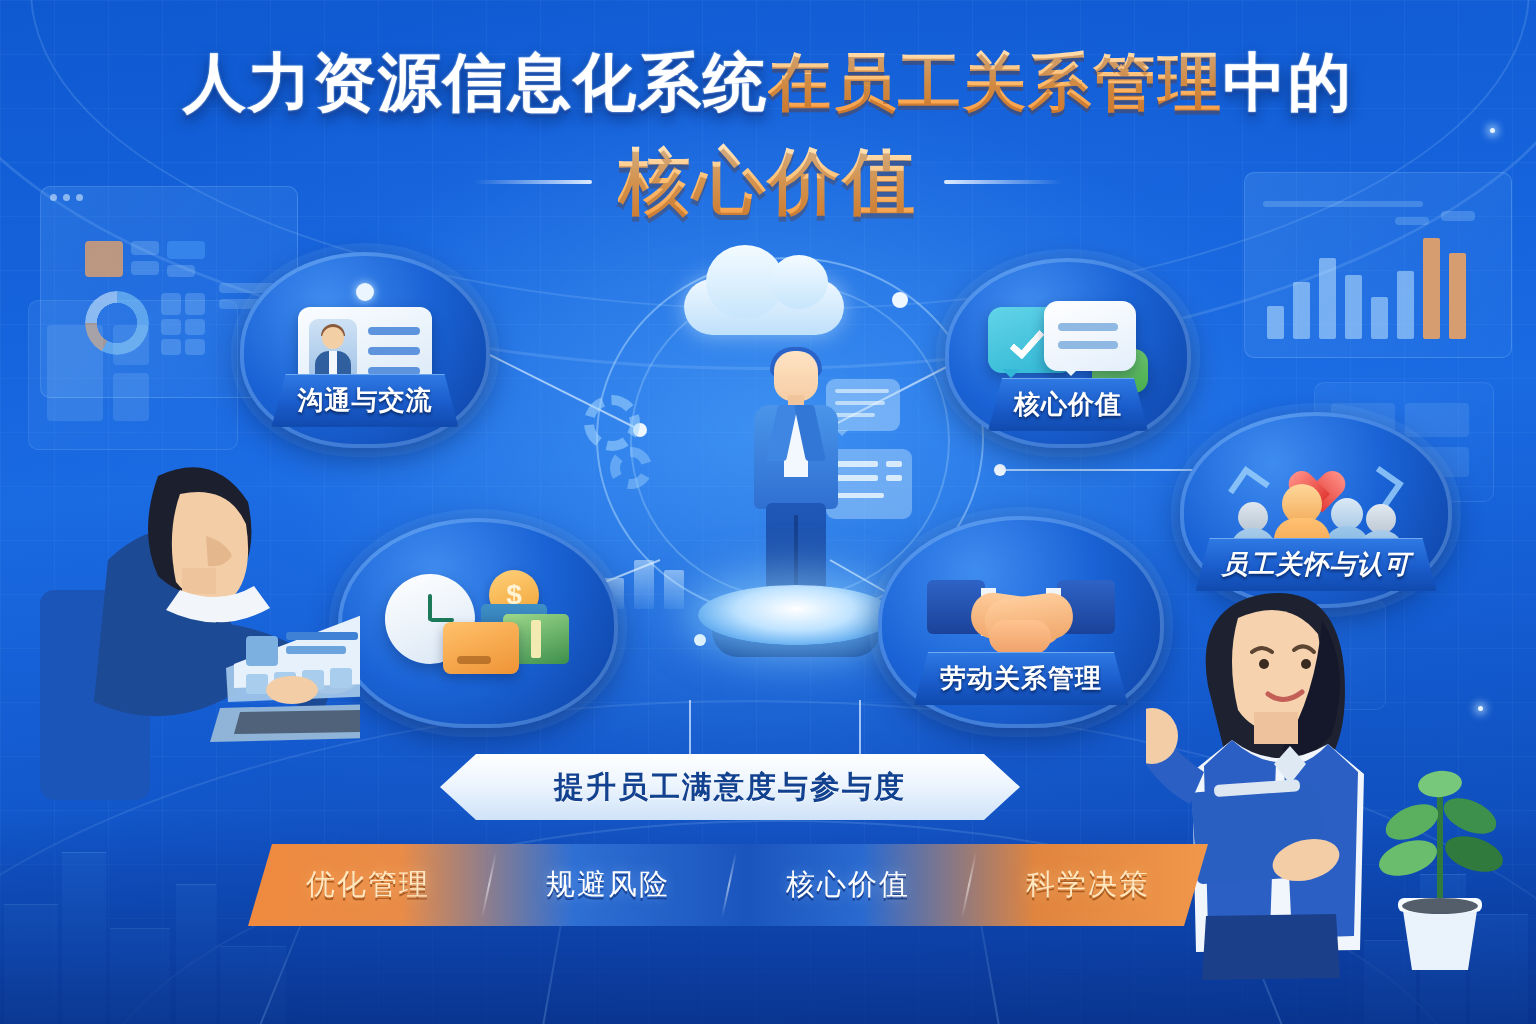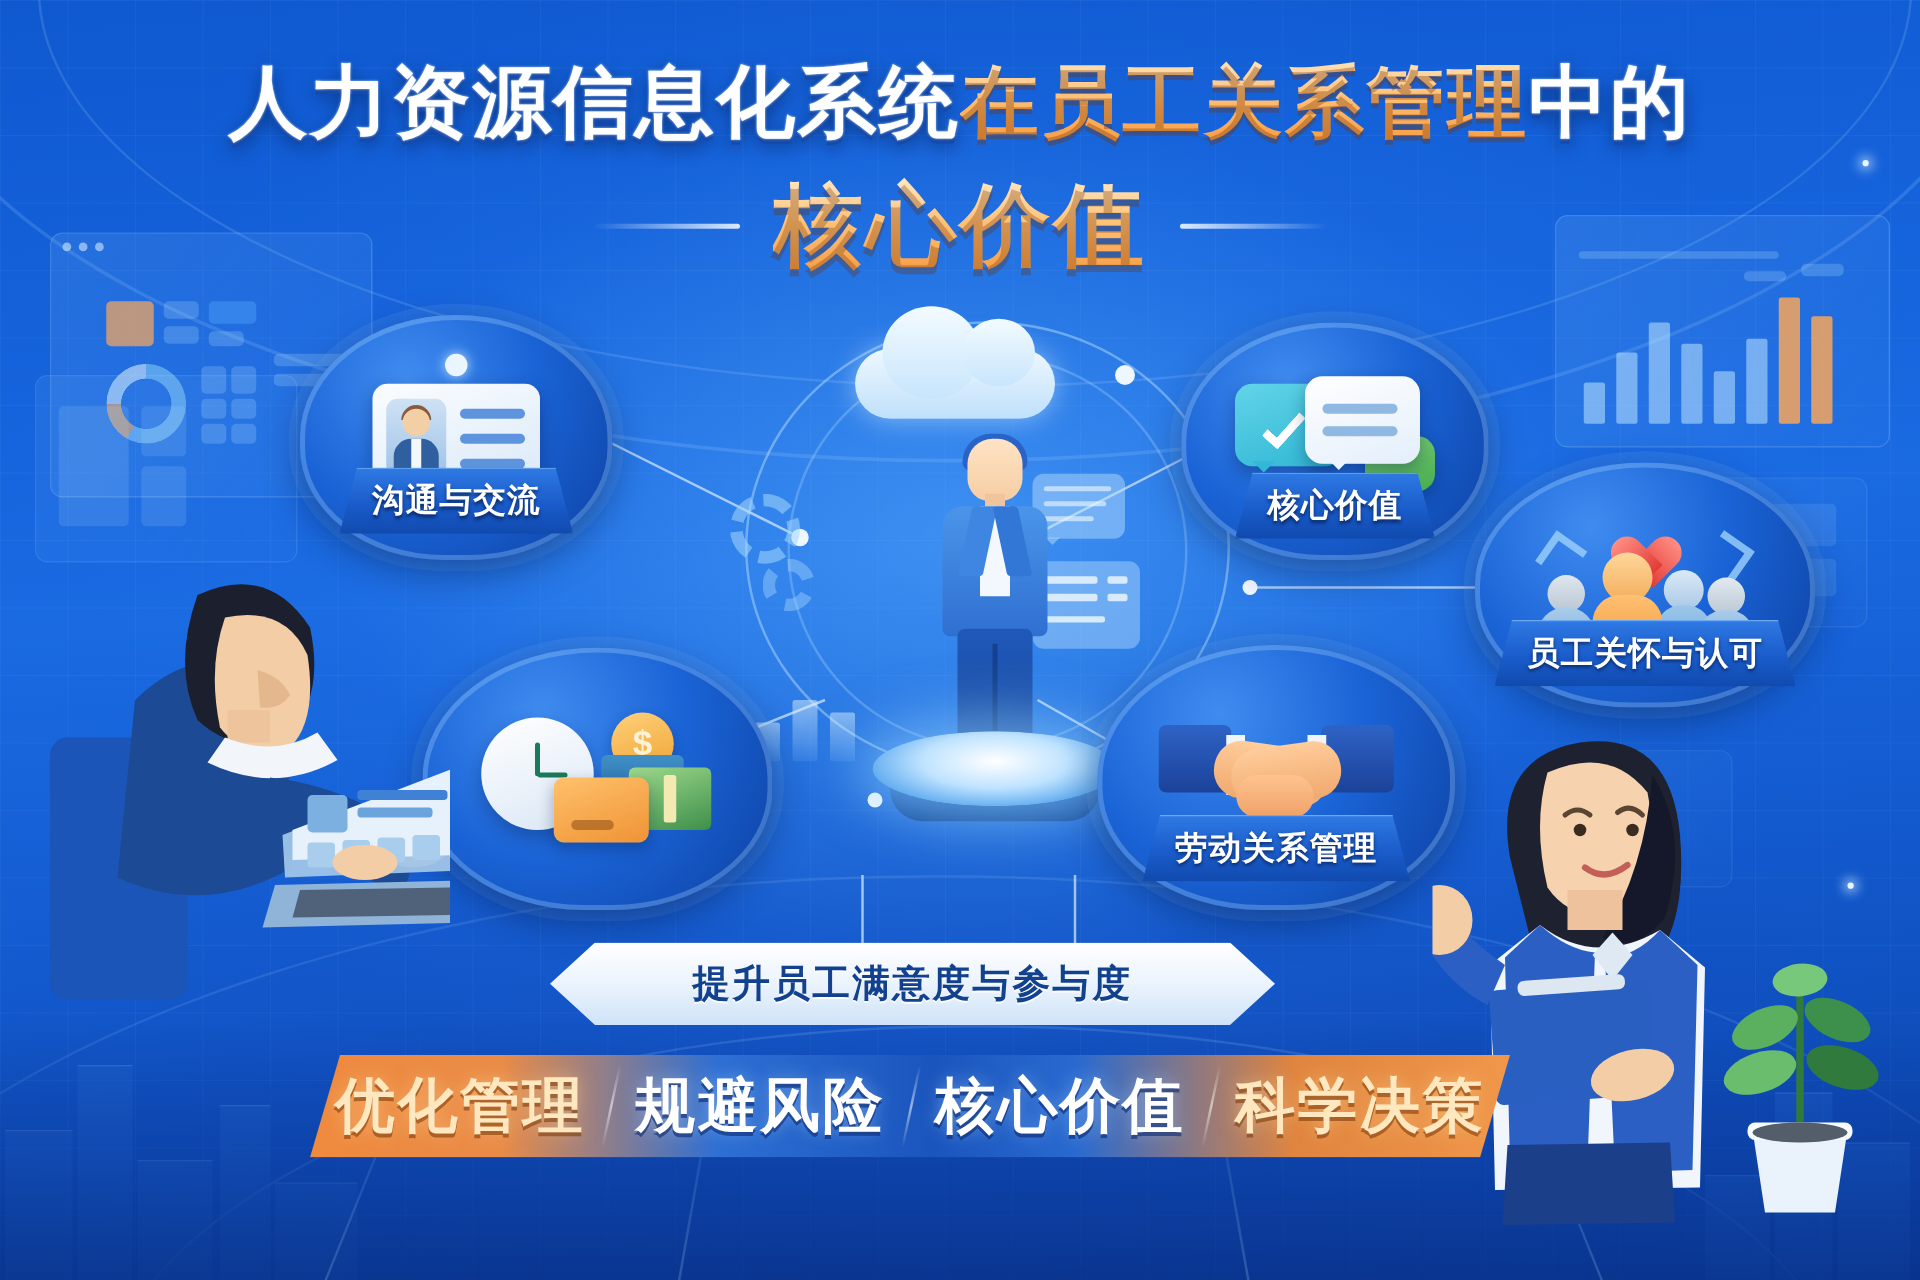--- a/index.html
+++ b/index.html
@@ -252,21 +252,21 @@
   
   .banner {
     position:absolute; left:248px; top:844px; width:960px; height:82px; z-index:24;
     display:flex; align-items:stretch;
     clip-path:polygon(24px 0, 100% 0, calc(100% - 24px) 100%, 0 100%);
     box-shadow:0 10px 26px rgba(2,20,58,.45);
     background:linear-gradient(90deg,#ef8a3e 0%,#e98c48 16%,#2e6fd4 34%,#1a55bd 52%,#2a6ad0 64%,#e0853f 82%,#f0974a 100%);
   }
   .banner .seg {
     flex:1; display:flex; align-items:center; justify-content:center; position:relative;
-    font-size:48px; font-weight:bold; letter-spacing:2px;
+    font-size:29px; font-weight:normal; letter-spacing:2px;
   }
   .banner .seg + .seg:before {
     content:""; position:absolute; left:0; top:8px; bottom:8px; width:2px;
     background:linear-gradient(180deg, rgba(255,255,255,0), rgba(255,255,255,.55), rgba(255,255,255,0));
     transform:skewX(-12deg);
   }
   .banner .seg.warm { color:#ffe7bf; text-shadow:0 3px 0 rgba(120,52,4,.55), 0 0 14px rgba(255,214,150,.5); }
   .banner .seg.cool { color:#ffffff; text-shadow:0 3px 0 rgba(10,40,110,.6), 0 0 14px rgba(180,220,255,.45); }
 </style>
 </head>
@@ -460,21 +460,21 @@
           </div>
         <div class="cb white">
           <div class="wl" style="left:14px;top:22px;width:60px;"></div>
           <div class="wl" style="left:14px;top:40px;width:60px;"></div>
         </div>
       </div>
     </div>
     <div class="label" style="top:120px;">核心价值</div>
   </div>
 
-  <div class="node" style="left:1180px;top:370px;">
+  <div class="node" style="left:1180px;top:412px;font-style:italic;">
     <div class="disc" style="width:272px;height:196px;border-radius:50% 50% 46% 46%;">
       <div class="group">
         <div class="arr" style="left:6px;top:16px;transform:rotate(-55deg);"></div>
         <div class="arr" style="right:6px;top:16px;transform:rotate(35deg);"></div>
         <div class="heart"></div>
         <div class="pp" style="left:2px;width:46px;height:62px;">
           <div class="hd" style="top:0;width:30px;height:30px;background:linear-gradient(180deg,#dfe7ee,#b9c6d3);"></div>
           <div class="bd" style="width:46px;height:36px;background:linear-gradient(180deg,#a9ccea,#7cb0de);"></div>
         </div>
         <div class="pp" style="left:96px;width:46px;height:66px;">

